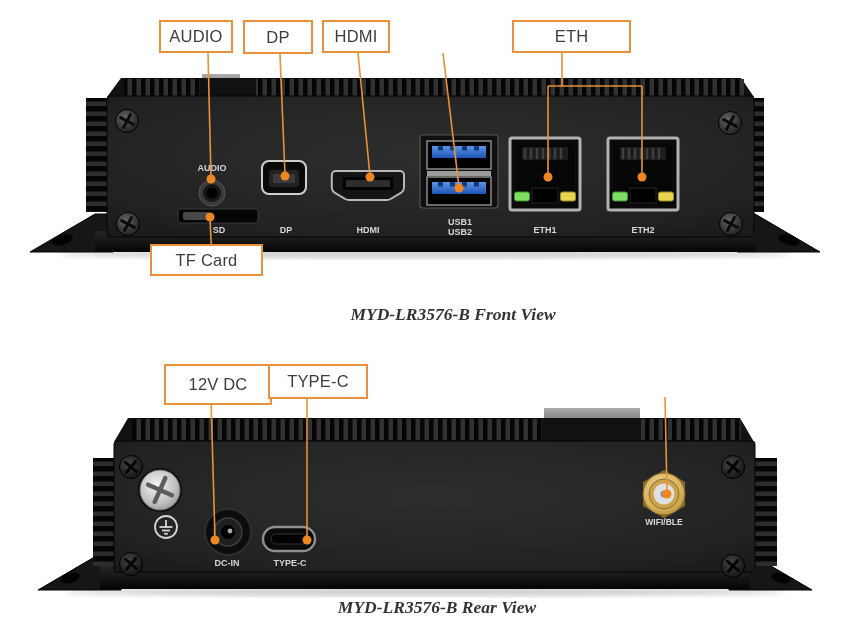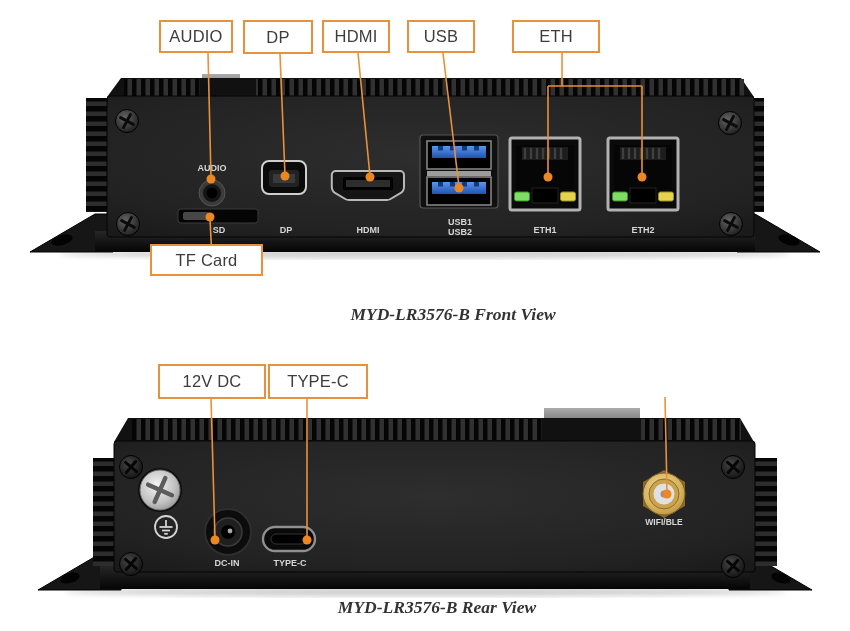--- a/index.html
+++ b/index.html
@@ -6,23 +6,23 @@
   .page{position:relative;width:850px;height:631px;background:#ffffff;
         font-family:"Liberation Sans",sans-serif;overflow:hidden;}
   .scene{position:absolute;left:0;top:0;}
   .callout{position:absolute;box-sizing:border-box;border:2px solid #E8913A;background:#ffffff;
            display:flex;align-items:center;justify-content:center;
            font-size:16.5px;color:#3d3d3d;letter-spacing:.2px;}
   .co-audio{left:159px;top:20px;width:74px;height:33px}
   .co-dp{left:243px;top:20px;width:70px;height:34px}
   .co-hdmi{left:322px;top:20px;width:68px;height:33px}
   .co-usb{left:407px;top:20px;width:68px;height:33px}
-  .co-eth{left:512px;top:20px;width:88px;height:33px}
+  .co-eth{left:512px;top:20px;width:119px;height:33px}
   .co-tf{left:150px;top:244px;width:113px;height:32px}
-  .co-dc{left:158px;top:364px;width:108px;height:35px}
+  .co-dc{left:164px;top:364px;width:108px;height:41px}
   .co-typec{left:268px;top:364px;width:100px;height:35px}
   .co-wifi{left:612px;top:365px;width:106px;height:33px}
   .caption{position:absolute;width:800px;text-align:center;
            font-family:"Liberation Serif",serif;font-style:italic;font-weight:bold;
            font-size:17.5px;color:#333;}
   .cap-front{left:53px;top:304px;}
   .cap-rear{left:37px;top:597px;}
   text{font-family:"Liberation Sans",sans-serif;font-weight:bold;fill:#d6d6d6;}
 </style>
 </head>
@@ -282,23 +282,20 @@
 
 <div class="callout co-audio">
       <span>AUDIO</span>
     </div>
 <div class="callout co-dp">
       <span>DP</span>
     </div>
 <div class="callout co-hdmi">
       <span>HDMI</span>
     </div>
-<div class="callout co-usb">
-      <span>USB</span>
-    </div>
 <div class="callout co-eth">
       <span>ETH</span>
     </div>
 <div class="callout co-tf">
       <span>TF Card</span>
     </div>
 <div class="callout co-dc">
       <span>12V DC</span>
     </div>
 <div class="callout co-typec">

